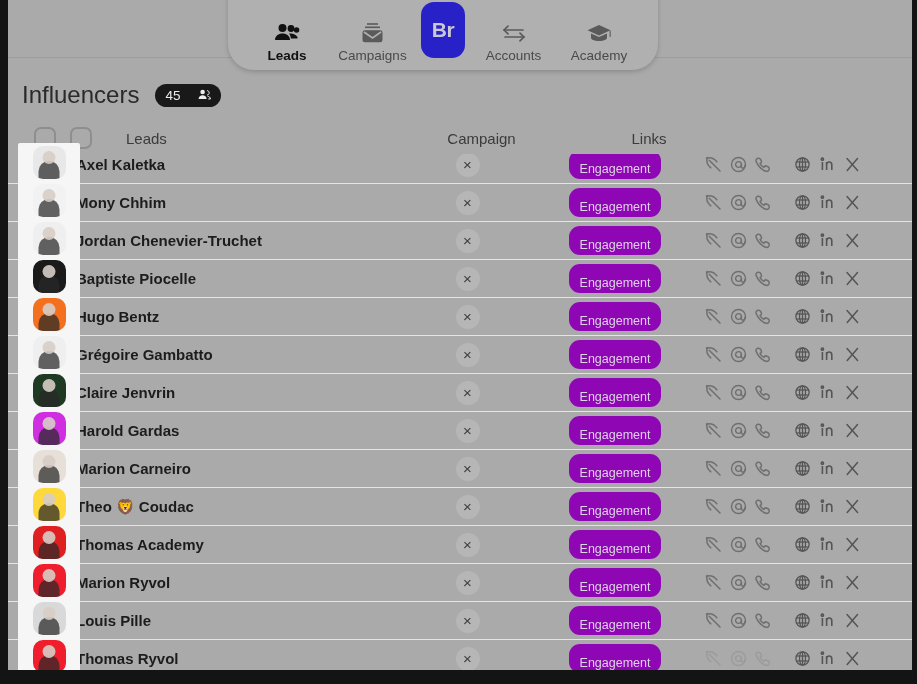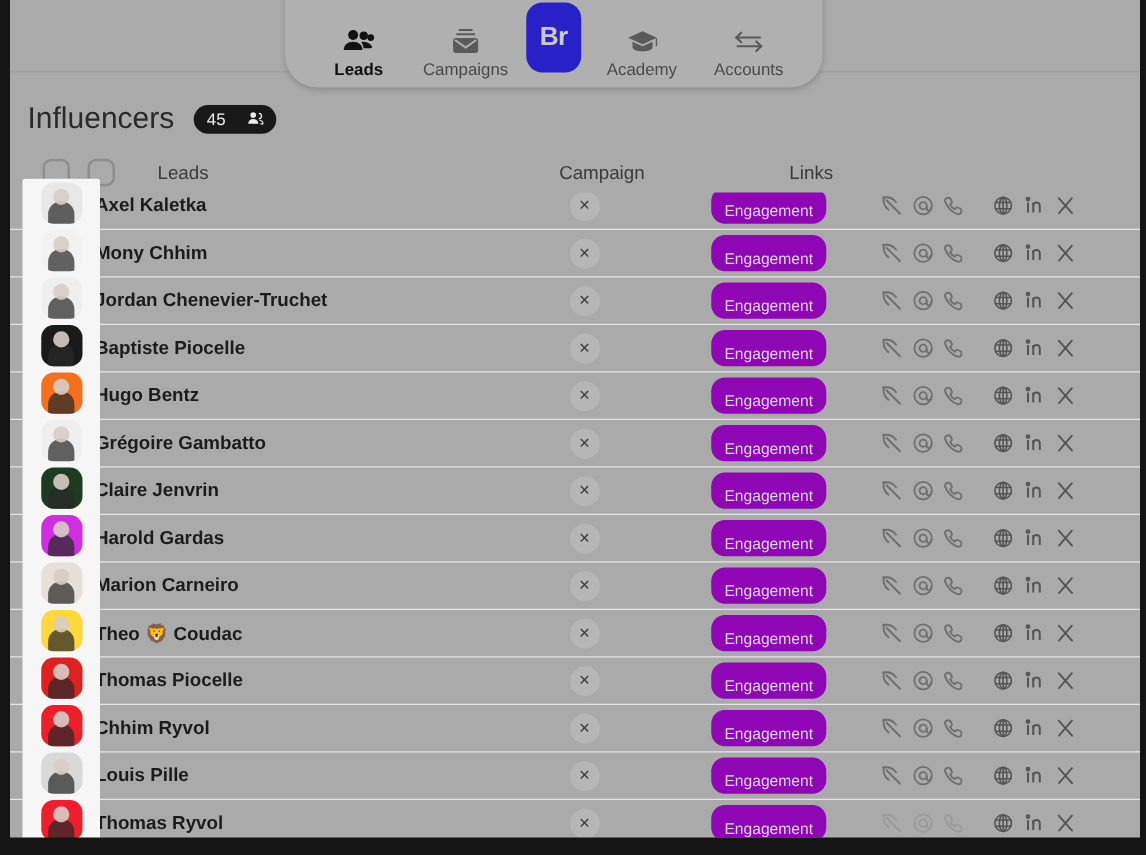--- a/index.html
+++ b/index.html
@@ -215,39 +215,39 @@
       </span>
       <span class="nav-label">Campaigns</span>
     </div>
 
     <div id="brand-logo" style="background: rgb(40, 33, 200); color: rgb(201, 201, 214);">
       <span>Br</span>
     </div>
 
     <div class="nav-item">
       <span class="nav-icon">
-        <svg width="26" height="20" viewBox="0 0 26 20" fill="#5a5a5a">
-          <path d="M13 2L1.5 7.2 13 12.4 24.5 7.2z"></path>
-          <path d="M5 10.4v4.3c0 1.9 3.6 3.3 8 3.3s8-1.4 8-3.3v-4.3l-8 3.6z"></path>
-          <rect x="23.6" y="7.6" width="1.1" height="6.4" rx="0.5"></rect>
-        </svg>
-      </span>
-      <span class="nav-label">Academy</span>
-    </div>
-
-    <div class="nav-item">
-      <span class="nav-icon">
         <svg width="26" height="18" viewBox="0 0 26 18" fill="none" stroke="#5a5a5a" stroke-width="1.7" stroke-linecap="round" stroke-linejoin="round">
           <path d="M3 6h19"></path>
             <path d="M7 2.2L3 6l4 3.8"></path>
           <path d="M23 13H4"></path>
             <path d="M19 9.2l4 3.8-4 3.8"></path>
         </svg>
       </span>
       <span class="nav-label">Accounts</span>
+    </div>
+
+    <div class="nav-item">
+      <span class="nav-icon">
+        <svg width="26" height="20" viewBox="0 0 26 20" fill="#5a5a5a">
+          <path d="M13 2L1.5 7.2 13 12.4 24.5 7.2z"></path>
+          <path d="M5 10.4v4.3c0 1.9 3.6 3.3 8 3.3s8-1.4 8-3.3v-4.3l-8 3.6z"></path>
+          <rect x="23.6" y="7.6" width="1.1" height="6.4" rx="0.5"></rect>
+        </svg>
+      </span>
+      <span class="nav-label">Academy</span>
     </div>
 
   </div>
 
   <div id="page-header">
     <span id="page-title">Influencers</span>
     <span id="count-badge" style="background: rgb(25, 25, 25);">
       <span>45</span>
       <span>
         <svg width="13" height="11" viewBox="0 0 13 11" fill="#ededed">
@@ -863,21 +863,21 @@
           </span>
      </div>
       </div>
       <div class="row">
         <div class="row-avatar-slot">
        <div class="avatar" style="background:#e02020">
          <div class="head"></div>
             <div class="face"></div>
        </div>
      </div>
-     <div class="row-name">Thomas Piocelle</div>
+     <div class="row-name">Thomas Academy</div>
      <div class="row-camp">
        <div class="x-btn">×</div>
      </div>
      <div class="row-status">
        <span class="badge" style="background:#8f07b5">Engagement</span>
      </div>
      <div class="row-links">
        <span class="lk">
             <svg width="17" height="17" viewBox="0 0 17 17" fill="none" stroke="#6f6f6f" stroke-width="1.5" stroke-linecap="round">
                 <path d="M1.5 2.2c4.2-1 8 .6 10.3 3.6"></path>
@@ -922,21 +922,21 @@
           </span>
      </div>
       </div>
       <div class="row">
         <div class="row-avatar-slot">
        <div class="avatar" style="background:#f01e2c">
          <div class="head"></div>
             <div class="face"></div>
        </div>
      </div>
-     <div class="row-name">Chhim Ryvol</div>
+     <div class="row-name">Marion Ryvol</div>
      <div class="row-camp">
        <div class="x-btn">×</div>
      </div>
      <div class="row-status">
        <span class="badge" style="background:#8f07b5">Engagement</span>
      </div>
      <div class="row-links">
        <span class="lk">
             <svg width="17" height="17" viewBox="0 0 17 17" fill="none" stroke="#6f6f6f" stroke-width="1.5" stroke-linecap="round">
                 <path d="M1.5 2.2c4.2-1 8 .6 10.3 3.6"></path>

